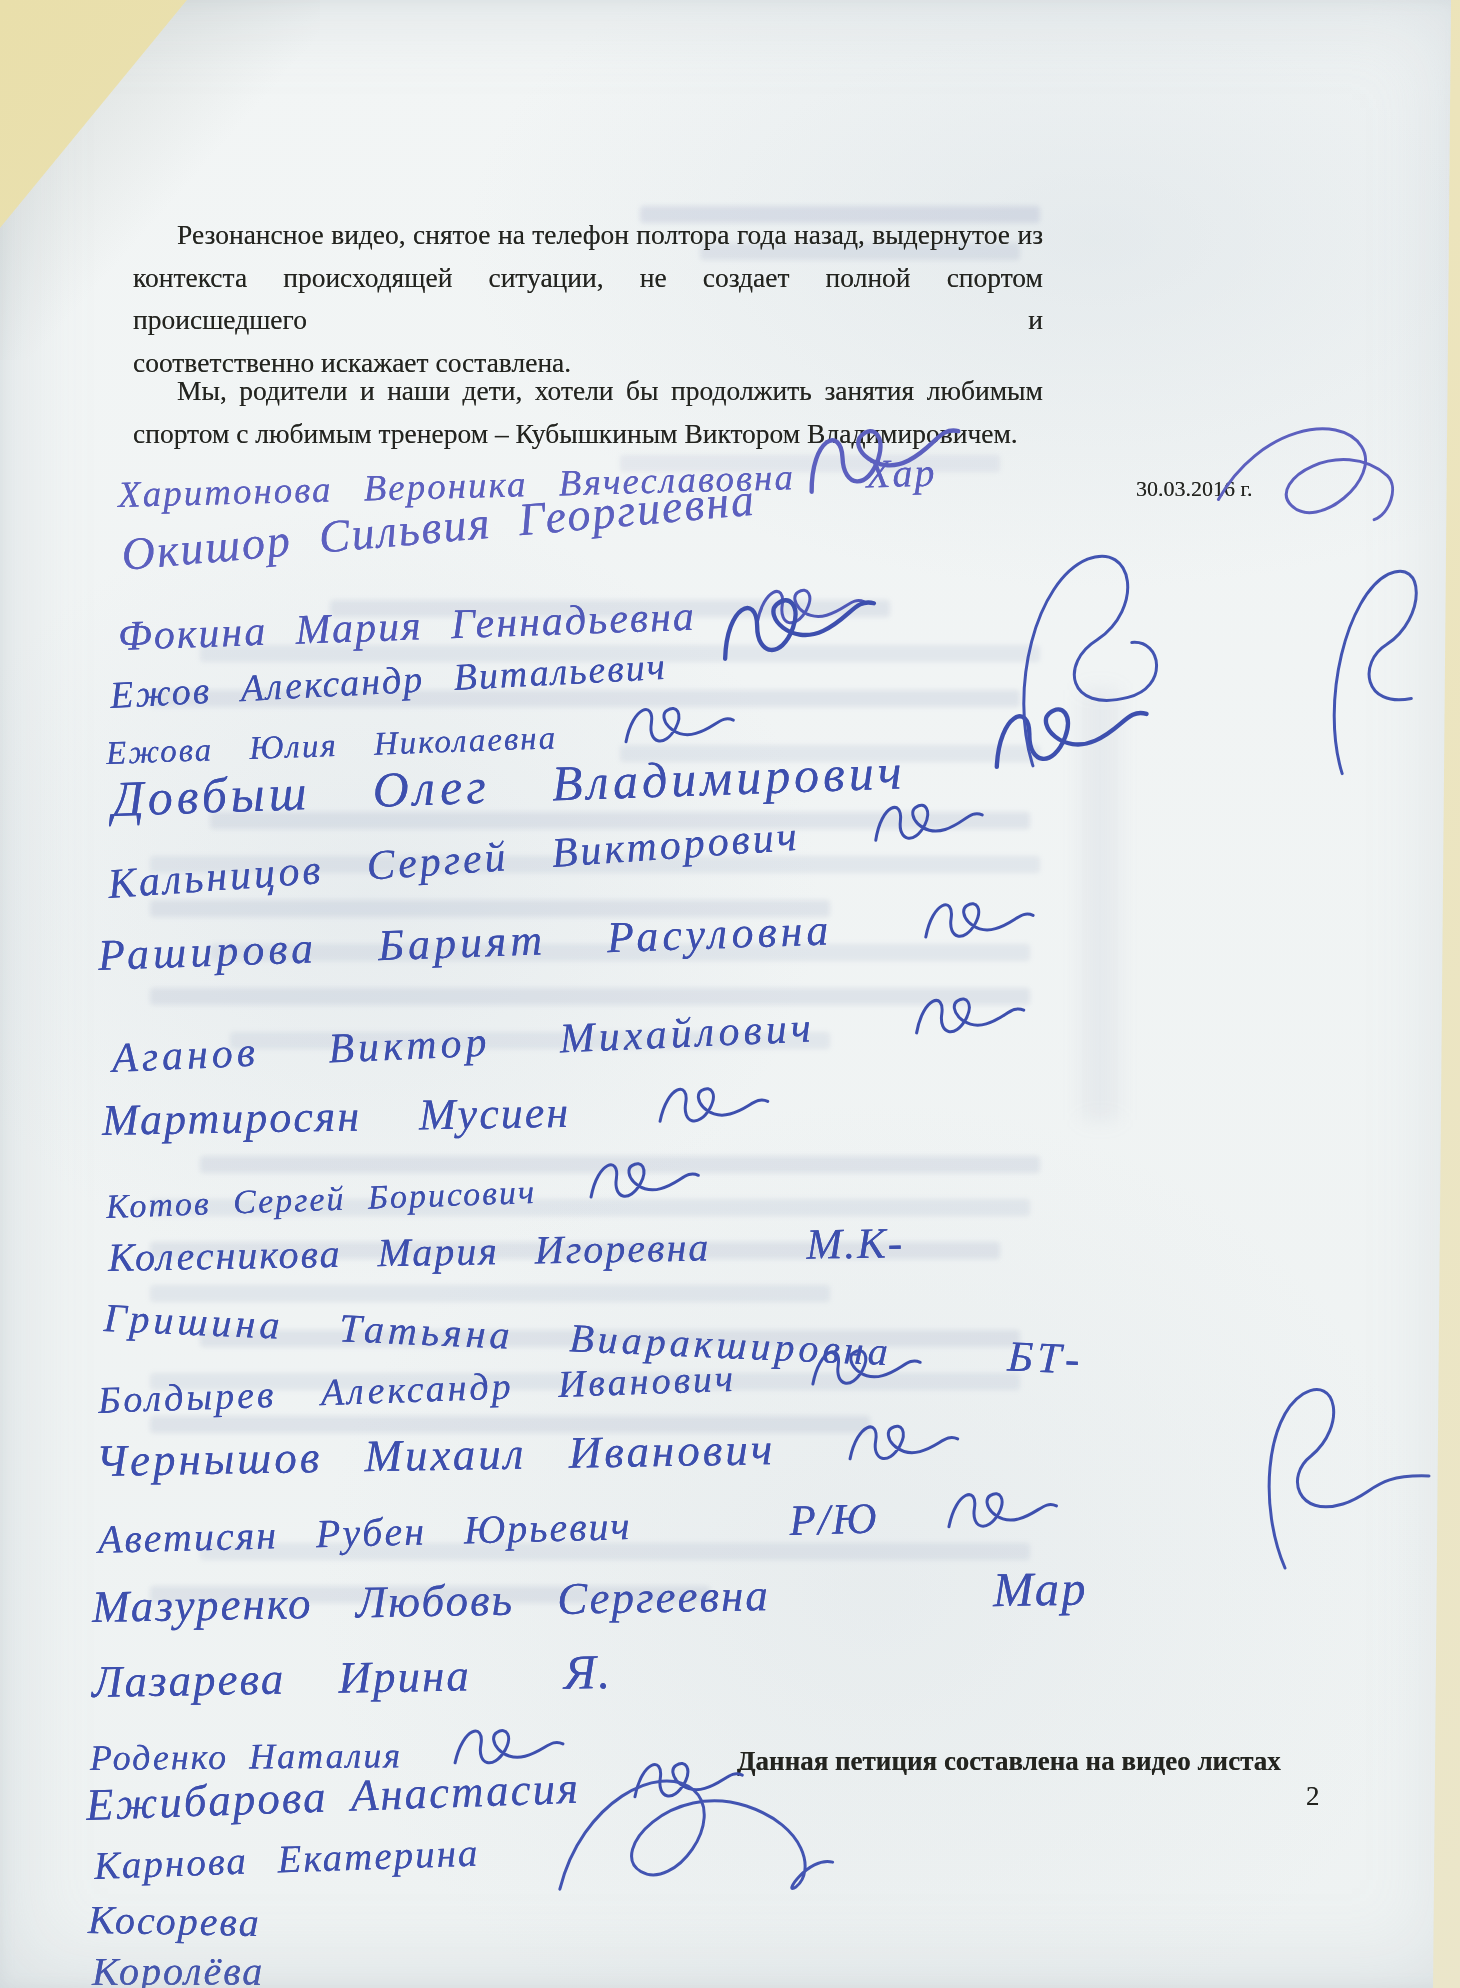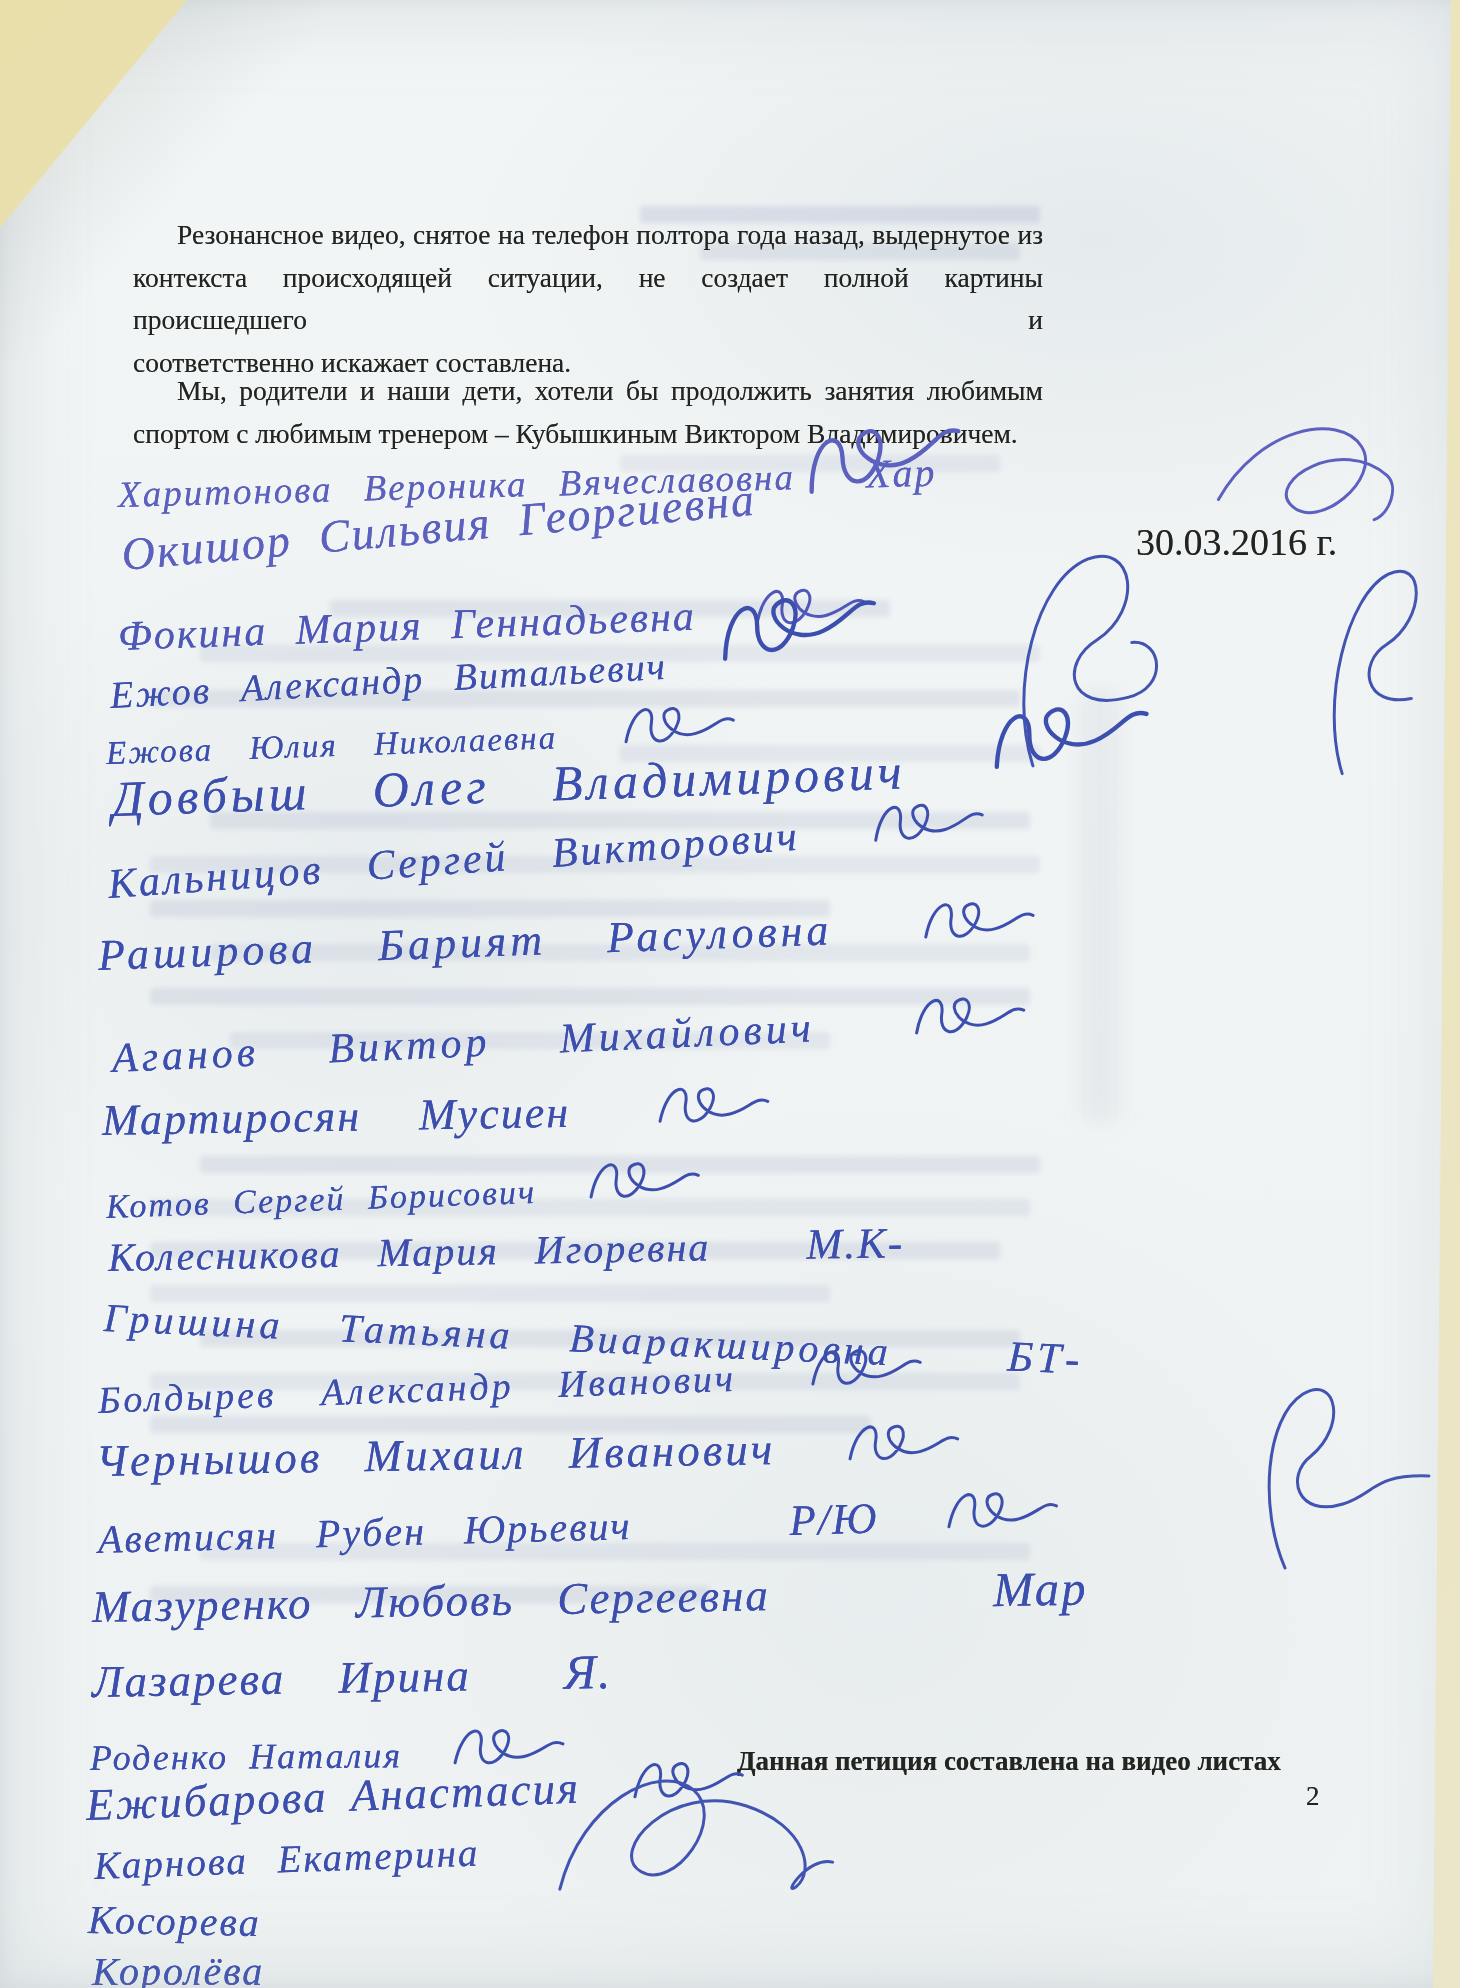--- a/index.html
+++ b/index.html
@@ -36,21 +36,21 @@
     position:absolute; height:17px; border-radius:4px;
     background: rgba(100,115,165,.12); filter: blur(2.5px);
   }
   
   .printed { color:#23241f; text-shadow:0 0 .4px rgba(0,0,0,.55); }
   .para { position:absolute; width:910px; font-size:27.5px; line-height:42.5px; }
   .para .jl { text-align:justify; text-align-last:justify; }
   .para .indent { text-indent:44px; }
   .p1 { left:133px; top:214px; }
   .p2 { left:133px; top:370px; }
-  .date-stamp   { position:absolute; left:1136px; top:476px; font-size:38px;margin-top:44px; }
+  .date-stamp   { position:absolute; left:1136px; top:476px; font-size:22px; }
   .footer-note  { position:absolute; left:737px;  top:1746px; font-size:27px; font-weight:bold; }
   .page-number  { position:absolute; left:1306px; top:1781px; font-size:27px; }
   
   .sig-row {
     position:absolute; white-space:nowrap; font-style:italic;
     color:#3d4fae; letter-spacing:2px; transform-origin:left center;
   }
   .sig-name { text-shadow: 0 0 .6px currentColor; }
   .sig-mark { margin-left:40px; font-size:1.08em; text-shadow:0 0 .6px currentColor; }
   .sig-flourish { display:inline-block; margin-left:26px; vertical-align:-14px; }
@@ -121,21 +121,21 @@
     <div class="bleed" style="left:150px;top:1242px;width:850px"></div>
     <div class="bleed" style="left:150px;top:1285px;width:680px;background:rgba(100,115,165,.10)"></div>
     <div class="bleed" style="left:200px;top:1330px;width:820px"></div>
     <div class="bleed" style="left:150px;top:1373px;width:870px;background:rgba(100,115,165,.10)"></div>
     <div class="bleed" style="left:150px;top:1416px;width:720px"></div>
     <div class="bleed" style="left:200px;top:1543px;width:830px;background:rgba(100,115,165,.10)"></div>
     <div class="bleed" style="left:150px;top:1586px;width:560px"></div>
 
     <div class="para p1 printed">
       <div class="jl indent">Резонансное видео, снятое на телефон полтора года назад, выдернутое из</div>
-      <div class="jl">контекста происходящей ситуации, не создает полной картины происшедшего и</div>
+      <div class="jl">контекста происходящей ситуации, не создает полной спортом происшедшего и</div>
       <div>соответственно искажает составлена.</div>
     </div>
     <div class="para p2 printed">
       <div class="jl indent">Мы, родители и наши дети, хотели бы продолжить занятия любимым</div>
       <div>спортом с любимым тренером – Кубышкиным Виктором Владимировичем.</div>
     </div>
     <div class="date-stamp printed">30.03.2016 г.</div>
     <div class="footer-note printed">Данная петиция составлена на видео листах</div>
     <div class="page-number printed">2</div>
 

